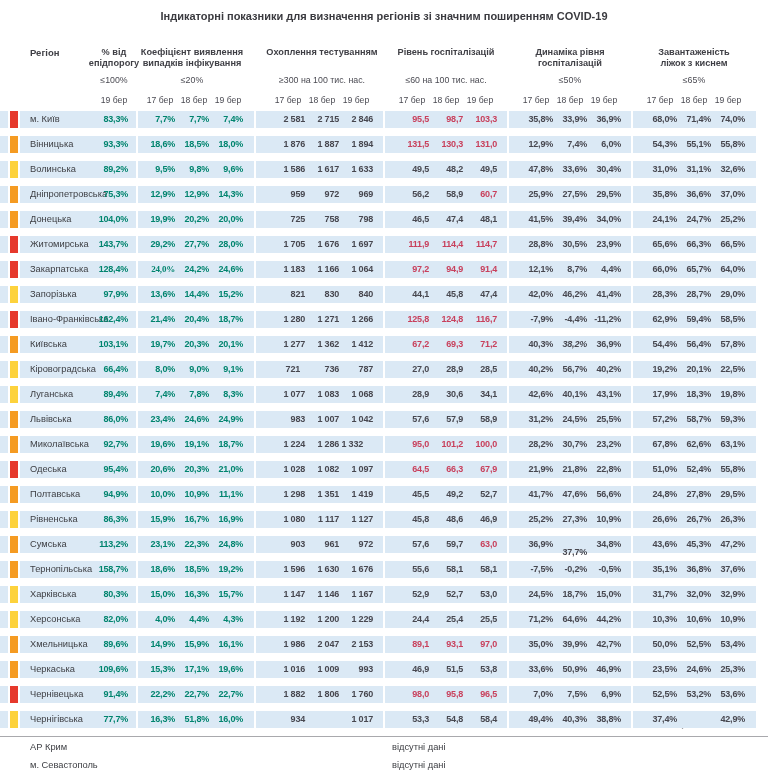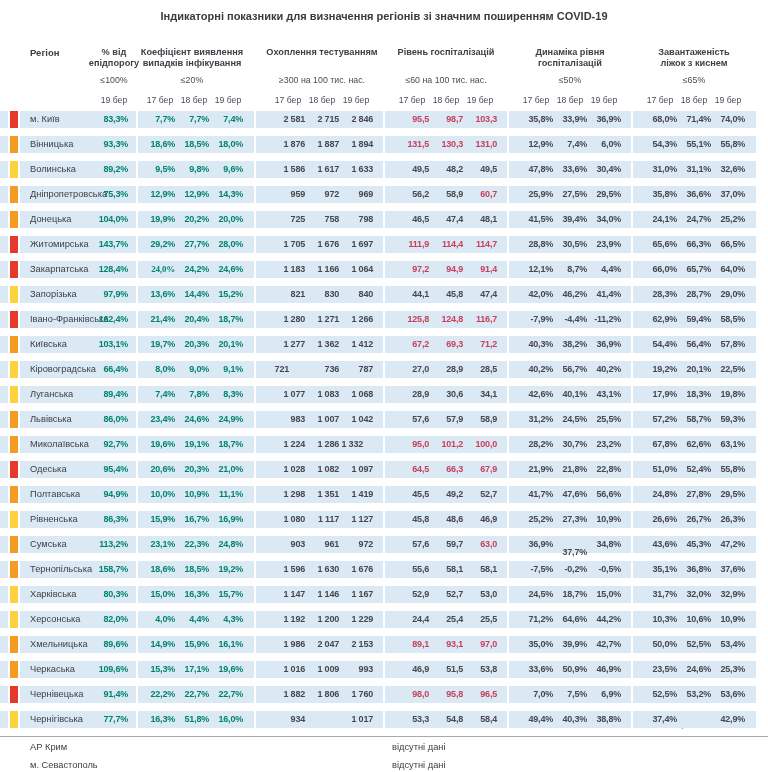--- a/index.html
+++ b/index.html
@@ -307,34 +307,34 @@
       <span class="cell ok" style="left: 123px;">19,7%</span>
       <span class="cell ok" style="left: 157px;">20,3%</span>
       <span class="cell ok" style="left: 191px;">20,1%</span>
       <span class="cell neutral" style="left: 253px;">1 277</span>
       <span class="cell neutral" style="left: 287px;">1 362</span>
       <span class="cell neutral" style="left: 321px;">1 412</span>
       <span class="cell alert" style="left: 377px;">67,2</span>
       <span class="cell alert" style="left: 411px;">69,3</span>
       <span class="cell alert" style="left: 445px;">71,2</span>
       <span class="cell neutral" style="left: 501px;">40,3%</span>
-      <span class="cell neutral" style="left: 535px;">38,2%</span>
+      <span class="cell neutral" style="left: 535px; font-style: italic;">38,2%</span>
       <span class="cell neutral" style="left: 569px;">36,9%</span>
       <span class="cell neutral" style="left: 625px;">54,4%</span>
       <span class="cell neutral" style="left: 659px;">56,4%</span>
       <span class="cell neutral" style="left: 693px;">57,8%</span>
     </div>
     <div class="row">
       <span class="marker" style="background: rgb(253, 210, 60);"></span>
       <span class="rname">Кіровоградська</span>
       <span class="cell ok" style="left: 76px;">66,4%</span>
       <span class="cell ok" style="left: 123px;">8,0%</span>
       <span class="cell ok" style="left: 157px;">9,0%</span>
       <span class="cell ok" style="left: 191px;">9,1%</span>
-      <span class="cell neutral" style="left: 237px;">721</span>
+      <span class="cell neutral" style="left: 248px;">721</span>
       <span class="cell neutral" style="left: 287px;">736</span>
       <span class="cell neutral" style="left: 321px;">787</span>
       <span class="cell neutral" style="left: 377px;">27,0</span>
       <span class="cell neutral" style="left: 411px;">28,9</span>
       <span class="cell neutral" style="left: 445px;">28,5</span>
       <span class="cell neutral" style="left: 501px;">40,2%</span>
       <span class="cell neutral" style="left: 535px;">56,7%</span>
       <span class="cell neutral" style="left: 569px;">40,2%</span>
       <span class="cell neutral" style="left: 625px;">19,2%</span>
       <span class="cell neutral" style="left: 659px;">20,1%</span>

